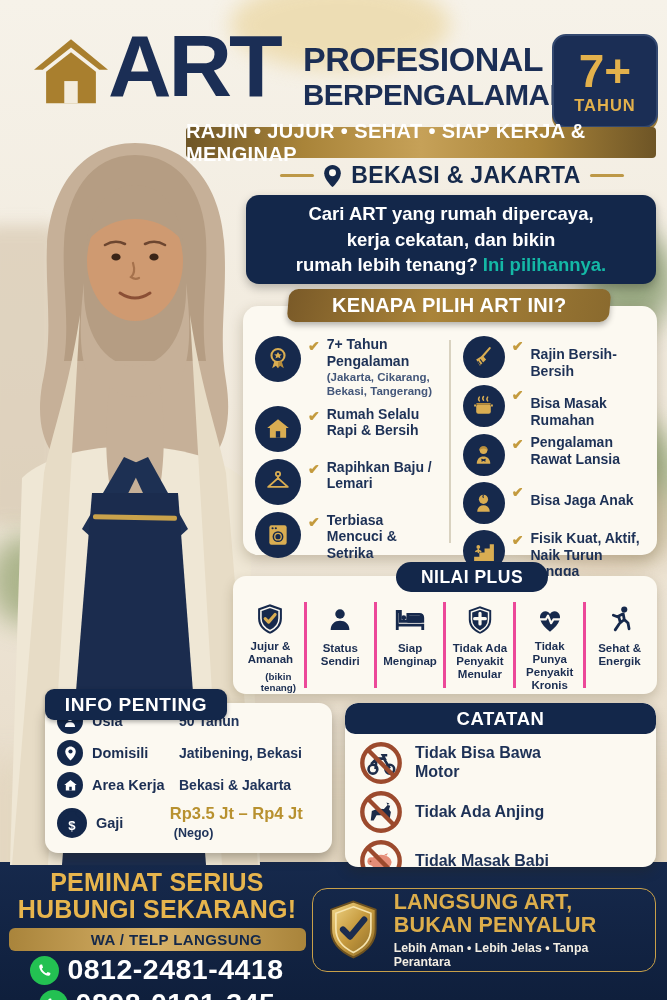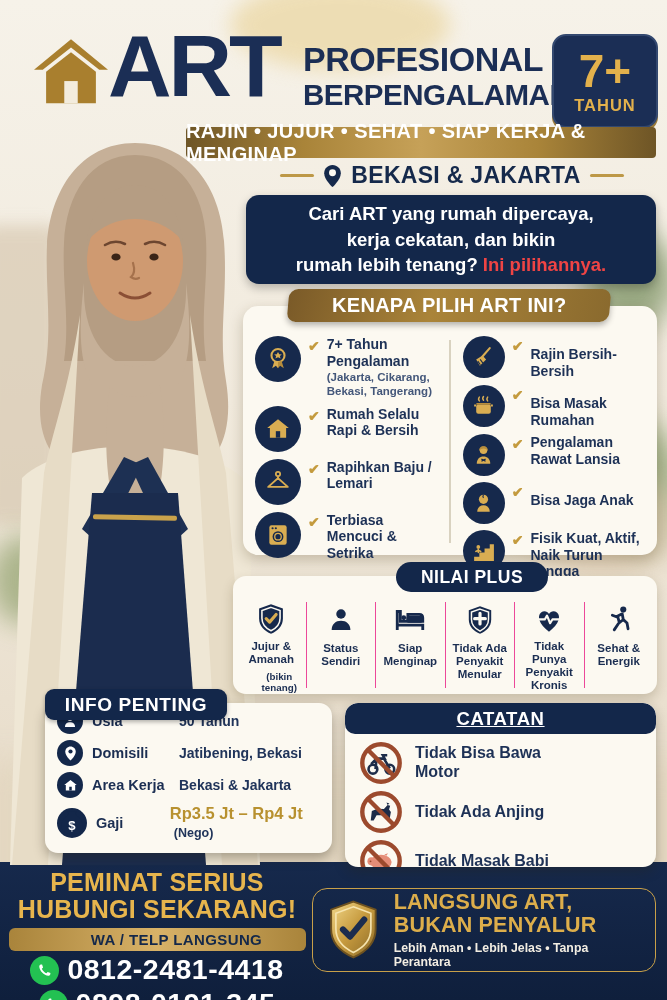--- a/index.html
+++ b/index.html
@@ -29,21 +29,21 @@
   .traits{position:absolute;left:186px;top:127px;width:470px;height:31px;border-radius:4px;
     background:linear-gradient(90deg,#6e5526,#a98439 25%,#c6a158 50%,#a98439 75%,#6e5526);
     display:flex;align-items:center;justify-content:center;color:#fff;font-size:20px;font-weight:800;letter-spacing:.4px;}
   .locrow{position:absolute;left:248px;top:162px;width:408px;display:flex;align-items:center;justify-content:center;gap:9px;}
   .locdash{width:34px;height:3px;background:#bd9847;border-radius:2px;}
   .loctxt{color:#15294b;font-size:23px;font-weight:900;letter-spacing:.3px;}
   
   .quote{position:absolute;left:246px;top:195px;width:410px;height:89px;background:#13274a;border-radius:13px;
     display:flex;flex-direction:column;align-items:center;justify-content:center;box-shadow:0 4px 10px rgba(0,0,0,.25);}
   .quote div{color:#fff;font-size:18.5px;font-weight:700;line-height:1.38;}
-  .quote .gold{color:#ef4444;}
+  .quote .gold{color:#14b8a6;}
   
   .kenapa-banner{position:absolute;left:288px;top:289px;width:322px;height:33px;border-radius:9px;transform:skewX(-5deg);
     background:linear-gradient(100deg,#7a5a28,#aa8439 45%,#8a6a2e);
     display:flex;align-items:center;justify-content:center;z-index:3;box-shadow:0 3px 6px rgba(0,0,0,.3);}
   .kenapa-banner span{transform:skewX(5deg);color:#fff;font-size:20px;font-weight:900;letter-spacing:.3px;}
   .features{position:absolute;left:243px;top:306px;width:414px;height:249px;background:#fcf9f1;border-radius:15px;
     box-shadow:0 5px 14px rgba(70,55,20,.25);display:flex;padding-top:28px;box-sizing:border-box;z-index:2;}
   .fcol{flex:1;display:flex;flex-direction:column;gap:7px;padding:2px 8px 8px 12px;}
   .fdivider{width:1.5px;background:#d9d2c0;margin:6px 0 12px;}
   .frow{display:flex;align-items:flex-start;gap:7px;}
@@ -51,40 +51,40 @@
   .fchk{color:#c49b3e;font-size:14px;font-weight:900;line-height:1.2;margin-top:2px;}
   .ftxt{min-width:0;}
   .ftitle{color:#1d3156;font-size:14px;font-weight:800;line-height:1.18;}
   .fsub{color:#44577a;font-size:11.5px;font-weight:600;line-height:1.2;margin-top:2px;}
   
   .nilai-pill{position:absolute;left:396px;top:562px;width:152px;height:30px;background:#13274a;border-radius:15px;
     display:flex;align-items:center;justify-content:center;color:#fff;font-size:17.5px;font-weight:900;z-index:3;letter-spacing:.5px;}
   .nilai{position:absolute;left:233px;top:576px;width:424px;height:118px;background:#fcf9f1;border-radius:13px;
     box-shadow:0 5px 12px rgba(70,55,20,.22);display:flex;padding:26px 4px 6px;box-sizing:border-box;z-index:2;}
   .ncell{flex:1;display:flex;flex-direction:column;align-items:center;text-align:center;gap:4px;padding:0 2px;}
-  .ncell + .ncell{border-left:1px solid #ec4899;}
+  .ncell + .ncell{border-left:3px solid #ec4899;}
   .nicon{height:36px;display:flex;align-items:center;}
   .nlabel{color:#1b2e52;font-size:11.5px;font-weight:800;line-height:1.12;}
   .nsub{color:#1b2e52;font-size:9.8px;font-weight:600;margin-top:1px;margin-left:16px;}
   
   .info-pill{position:absolute;left:45px;top:689px;width:182px;height:31px;background:#13274a;border-radius:9px;
     display:flex;align-items:center;justify-content:center;color:#fff;font-size:19px;font-weight:900;z-index:4;letter-spacing:.6px;box-shadow:0 2px 4px rgba(0,0,0,.3);}
   .info{position:absolute;left:45px;top:703px;width:287px;height:150px;background:#fcf9f1;border-radius:13px;
     box-shadow:0 5px 12px rgba(40,35,20,.35);display:flex;flex-direction:column;justify-content:flex-end;gap:6px;padding:10px 12px 12px;box-sizing:border-box;z-index:3;}
   .irow{display:flex;align-items:center;gap:9px;}
   .iic{flex:0 0 auto;width:26px;height:26px;border-radius:50%;background:#13274a;display:flex;align-items:center;justify-content:center;}
   .ilabel{width:78px;color:#1b2e52;font-size:14.5px;font-weight:800;}
   .ivalue{color:#20345a;font-size:14px;font-weight:700;}
   .ivalue.gaji{color:#b8912f;font-size:16.5px;font-weight:900;}
   .inote{color:#20345a;font-size:12.5px;font-weight:700;margin-left:4px;}
   
   .catatan{position:absolute;left:345px;top:703px;width:311px;height:164px;background:#fcf9f1;border-radius:13px;
     box-shadow:0 5px 12px rgba(40,35,20,.3);overflow:hidden;z-index:3;}
   .cat-hdr{height:31px;background:#13274a;border-radius:13px 13px 10px 10px;display:flex;align-items:center;justify-content:center;
-    color:#fff;font-size:18.5px;font-weight:900;letter-spacing:.6px;text-decoration:underline;}
+    color:#fff;font-size:18.5px;font-weight:900;letter-spacing:.6px;}
   .cat-body{display:flex;flex-direction:column;gap:5px;padding:7px 14px;}
   .crow{display:flex;align-items:center;gap:12px;}
   .clabel{color:#1d3156;font-size:16px;font-weight:800;line-height:1.18;width:140px;}
   
   .band{position:absolute;left:0;top:862px;width:667px;height:138px;background:linear-gradient(180deg,#16294c,#0f1f3c);}
   .cta-left{position:absolute;left:8px;top:869px;width:298px;display:flex;flex-direction:column;align-items:center;}
   .cta-h{color:#e7b54d;font-size:25px;font-weight:900;line-height:1.08;text-align:center;letter-spacing:.2px;}
   .cta-pill{margin-top:5px;width:258px;height:23px;border-radius:6px;background:linear-gradient(90deg,#a9843b,#d8b268,#a9843b);
     display:flex;align-items:center;justify-content:center;color:#14284a;font-size:15px;font-weight:900;letter-spacing:.4px;padding-left:39px;}
   .phone{display:flex;align-items:flex-end;gap:8px;margin-top:4px;}

